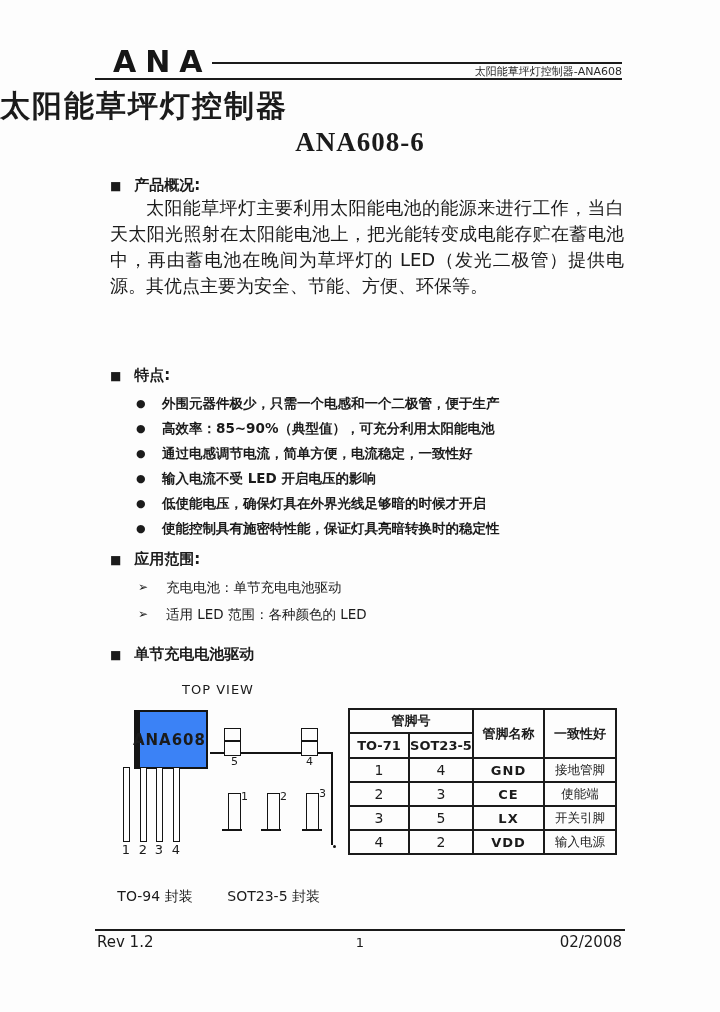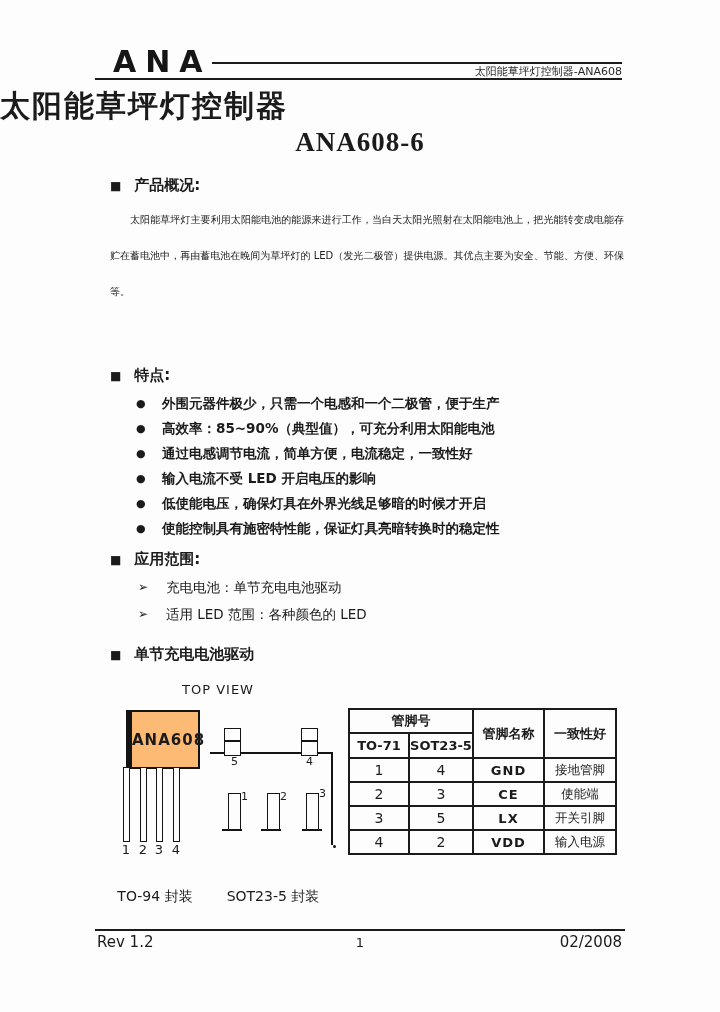--- a/index.html
+++ b/index.html
@@ -16,35 +16,35 @@
     font-size:11px;color:#2a2a2a;}
   
   .title1{position:absolute;left:0;top:86px;width:720px;text-align:left;
     font-size:30px;font-weight:bold;letter-spacing:2px;}
   .title2{position:absolute;left:0;top:127px;width:720px;text-align:center;
     font-size:27px;font-weight:bold;letter-spacing:1px;font-family:Liberation Serif, serif;}
   
   .section{position:absolute;left:110px;width:514px;}
   .sec-head{display:flex;align-items:center;font-size:15px;font-weight:bold;}
   .sec-head .marker{font-size:12px;margin-right:13px;}
-  .paras{margin-top:7px;font-size:10px;line-height:36px;text-align:justify;}
+  .paras{font-size:18px;line-height:26px;text-align:justify;}
   .paras p{margin:0;text-indent:2em;}
   .blist{margin-top:6px;}
   .bitem{display:flex;font-size:13.5px;font-weight:bold;line-height:25px;}
   .bitem .bullet{width:26px;text-align:left;font-size:11px;line-height:25px;}
   .alist{margin-top:5px;}
   .aitem{display:flex;font-size:13.5px;line-height:27px;padding-left:28px;}
   .aitem .arrow{width:28px;font-size:12px;}
   
   .topview{position:absolute;left:158px;top:682px;width:120px;text-align:center;
     font-size:13px;letter-spacing:1px;}
   .to94{position:absolute;left:110px;top:705px;width:130px;height:180px;}
-  .to94-body{position:absolute;left:16px;top:5px;width:66px;height:55px;
-    border:2px solid #141414;border-left:6px solid #141414;background:#fdba74;
-    display:flex;align-items:center;justify-content:flex-start;}
+  .to94-body{position:absolute;left:24px;top:5px;width:66px;height:55px;
+    border:2px solid #141414;border-left:6px solid #141414;background:#3b82f6;
+    display:flex;align-items:center;justify-content:flex-end;}
   .to94-body span{font-size:15px;font-weight:bold;letter-spacing:1px;}
   .to94-leg{position:absolute;top:62px;width:5px;height:73px;border:1.5px solid #141414;background:#fdfdfd;}
   .to94-num{position:absolute;top:137px;width:10px;text-align:center;font-size:13px;}
   .pkg-caption{position:absolute;font-size:14px;text-align:center;margin-top:32px;}
   .sot{position:absolute;left:200px;top:705px;width:150px;height:180px;}
   .sot-line{position:absolute;background:#141414;}
   .sot-pin-top{position:absolute;top:23px;width:15px;height:26px;border:1.5px solid #141414;background:#fdfdfd;}
   .sot-pin-top:after{content:"";position:absolute;left:0;right:0;top:11px;height:1.5px;background:#141414;}
   .sot-pin-bot{position:absolute;top:88px;width:11px;height:36px;border:1.5px solid #141414;background:#fdfdfd;}
   .sot-base{position:absolute;top:124px;width:20px;height:1.5px;background:#141414;}
@@ -171,21 +171,21 @@
     <div class="sot-pin-bot" style="left:28px;"></div>
     <div class="sot-pin-bot" style="left:67px;"></div>
     <div class="sot-pin-bot" style="left:106px;"></div>
     <div class="sot-base" style="left:22px;"></div>
     <div class="sot-base" style="left:61px;"></div>
     <div class="sot-base" style="left:102px;"></div>
     <div class="sot-num" style="left:41px;top:85px;">1</div>
     <div class="sot-num" style="left:80px;top:85px;">2</div>
     <div class="sot-num" style="left:119px;top:82px;">3</div>
     <div class="sot-dot" style="left:133px;top:140px;"></div>
-    <div class="pkg-caption" style="left:13px;top:151px;width:120px;">SOT23-5 封装</div>
+    <div class="pkg-caption" style="left:0;top:151px;width:120px;text-align:right;">SOT23-5 封装</div>
   </div>
 
   <table class="pin-table">
     <colgroup>
         <col style="width:60px">
         <col style="width:64px">
         <col style="width:71px">
         <col style="width:72px">
       </colgroup>
     <tbody>

